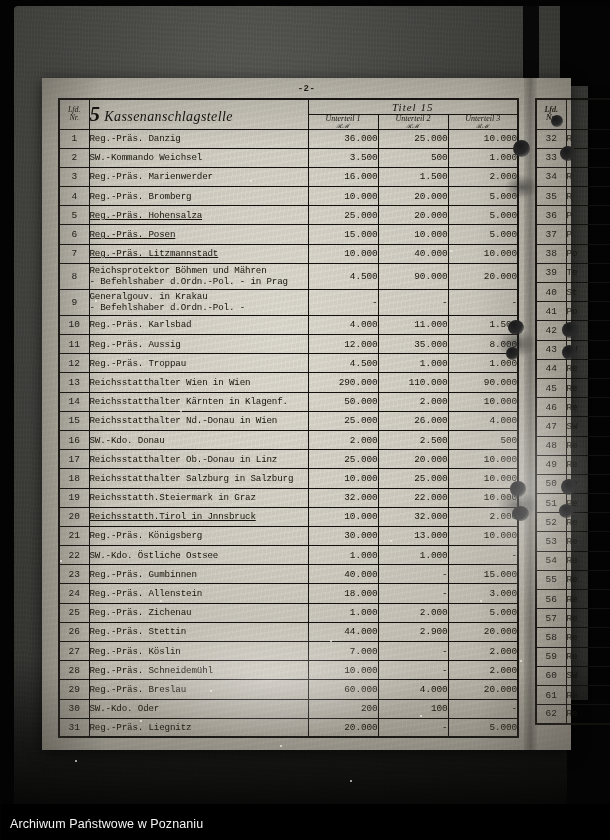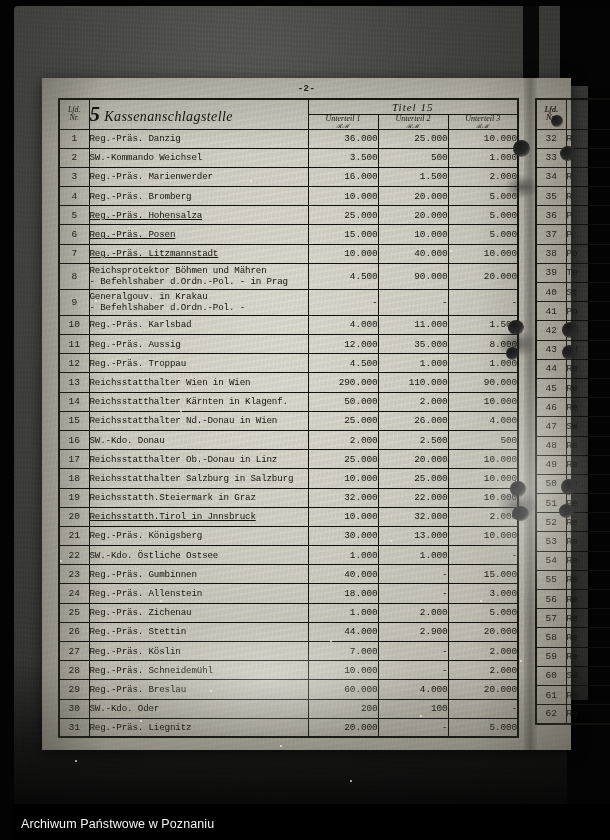--- a/index.html
+++ b/index.html
@@ -227,21 +227,21 @@
     pointer-events: none;
   }
   .dust {
     position: absolute; width: 2px; height: 2px;
     background: #f2f0ea; border-radius: 50%;
     pointer-events: none; opacity: .85;
   }
 
   
   .wm-bar {
-    position: absolute; left: 12px; right: 0; bottom: 0;
+    position: absolute; left: 1px; right: 0; bottom: 0;
     height: 36px; background: #000;
   }
   .wm-text {
     position: absolute; left: 9px; bottom: 9px;
     color: #f3f3f3; font-size: 12.5px;
     font-family: "Liberation Sans", sans-serif;
     letter-spacing: .1px;
   }
 </style>
 </head>

